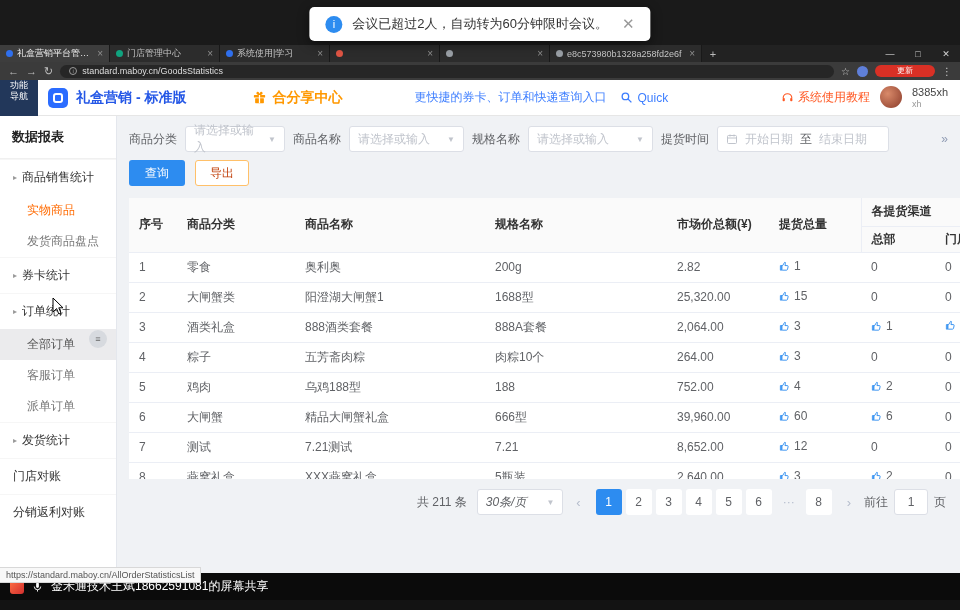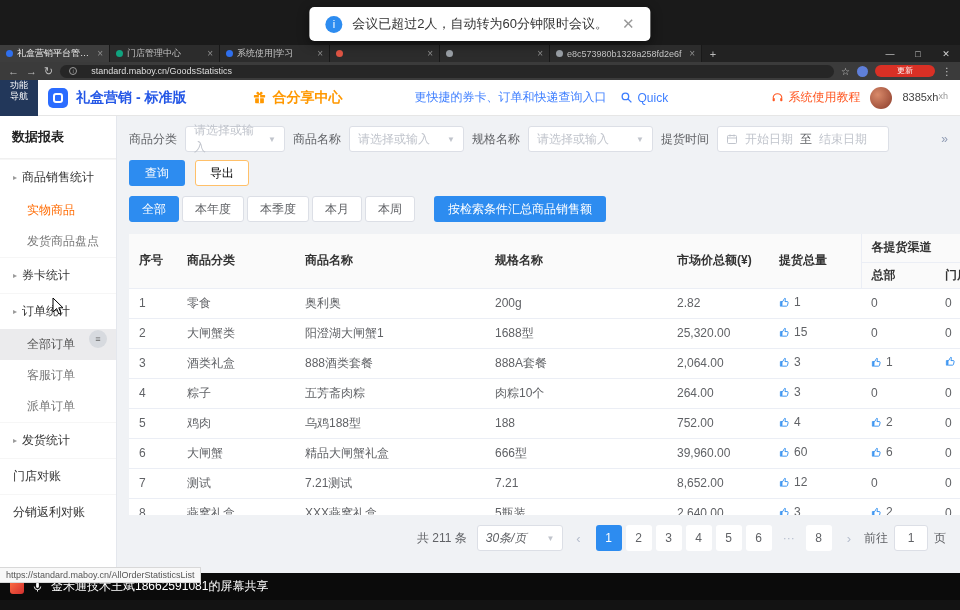--- a/index.html
+++ b/index.html
@@ -21,39 +21,39 @@
   .fav { width:7px; height:7px; border-radius:50%; flex:0 0 auto; }
   .ttl { flex:1; white-space:nowrap; overflow:hidden; text-overflow:ellipsis; }
   .tclose { color:#8f8f8f; font-size:10px; }
   .newtab { width:22px; color:#bbb; display:flex; align-items:center; justify-content:center; font-size:11px; }
   .win-controls { margin-left:auto; display:flex; }
   .wc { width:28px; display:flex; align-items:center; justify-content:center; color:#d2d2d2; font-size:9px; }
 
   
   .address-bar { position:absolute; top:62px; left:0; width:100%; height:18px; background:#3b3b3b; display:flex; align-items:center; gap:7px; padding:0 8px; }
   .nav-arrow { color:#bdbdbd; font-size:11px; line-height:1; }
-  .url-pill { flex:1; height:13px; border-radius:7px; background:#262626; color:#ddd; font-size:9px; display:flex; align-items:center; gap:14px; padding:0 9px; }
+  .url-pill { flex:1; height:13px; border-radius:7px; background:#262626; color:#ddd; font-size:9px; display:flex; align-items:center; gap:5px; padding:0 9px; }
   .info-i { width:8px; height:8px; border:1px solid #9a9a9a; border-radius:50%; font-size:6px; color:#9a9a9a; display:flex; align-items:center; justify-content:center; flex:0 0 auto; }
   .ab-icons { display:flex; align-items:center; gap:7px; color:#c9c9c9; font-size:10px; }
   .ab-avatar { width:11px; height:11px; border-radius:50%; background:#5f7fd9; }
   .update-chip { background:#d93025; color:#fff; font-size:8px; border-radius:8px; padding:2px 22px; line-height:1; }
 
   
   .app-header { position:absolute; top:80px; left:0; width:100%; height:36px; background:#fff; border-bottom:1px solid #e6e6e6; display:flex; align-items:center; z-index:2; }
   .nav-box { width:38px; height:36px; background:#22375a; color:#fff; font-size:9px; display:flex; flex-direction:column; align-items:center; justify-content:flex-start; line-height:1.25; flex:0 0 auto; }
   .logo { width:20px; height:20px; border-radius:5px; background:#2b6cff; margin-left:10px; position:relative; flex:0 0 auto; }
   .logo:after { content:""; position:absolute; inset:5px; border:2px solid #fff; border-radius:3px; }
   .brand { margin-left:8px; font-size:14px; font-weight:bold; color:#2457e6; white-space:nowrap; }
   .share-center { margin-left:66px; display:flex; align-items:center; gap:5px; color:#ff9800; font-weight:bold; font-size:14px; white-space:nowrap; }
   .quick-hint { margin-left:72px; color:#3d7eff; font-size:12px; white-space:nowrap; }
   .quick { display:flex; align-items:center; gap:4px; color:#3d7eff; margin-left:14px; font-size:12px; }
   .right-zone { margin-left:auto; display:flex; align-items:center; gap:10px; padding-right:12px; }
   .tutorial { color:#ff5722; font-size:12px; display:flex; gap:4px; align-items:center; white-space:nowrap; }
   .avatar { width:22px; height:22px; border-radius:50%; background:radial-gradient(circle at 35% 35%, #d98a6a, #8a3b2a); flex:0 0 auto; }
-  .user-col { display:flex; line-height:1.15; }
+  .user-col { display:flex; flex-direction:column; line-height:1.15; }
   .user-name { font-size:11px; color:#444; }
   .user-sub { font-size:9px; color:#999; }
 
   
   .sidebar { position:absolute; top:116px; left:0; width:117px; height:467px; background:#fff; border-right:1px solid #e4e7ed; z-index:1; }
   .sb-title { padding:12px; font-size:13px; font-weight:bold; color:#222; border-bottom:1px solid #f0f0f0; }
   .sb-group { padding:9px 10px 9px 13px; font-size:12px; color:#333; display:flex; align-items:center; gap:5px; border-top:1px solid #f6f6f6; cursor:default; }
   .sb-arrow { font-size:8px; color:#999; }
   .sb-child { padding:7px 10px 7px 27px; font-size:12px; color:#777; cursor:default; }
   .sb-child.active { color:#ff6a00; }
@@ -66,21 +66,21 @@
   .filter-row { display:flex; align-items:center; gap:8px; height:26px; }
   .f-label { color:#606266; font-size:12px; flex:0 0 auto; }
   .select { height:26px; background:#fff; border:1px solid #dcdfe6; border-radius:3px; display:flex; align-items:center; justify-content:space-between; padding:0 8px; color:#c0c4cc; font-size:12px; flex:0 0 auto; }
   .w1{width:100px}.w2{width:115px}.w3{width:125px}
   .caret { color:#c0c4cc; font-size:8px; margin-left:6px; }
   .date-range { width:172px; height:26px; background:#fff; border:1px solid #dcdfe6; border-radius:3px; display:flex; align-items:center; gap:7px; padding:0 8px; color:#c0c4cc; font-size:12px; flex:0 0 auto; }
   .dr-to { color:#606266; }
   .collapse-filters { margin-left:auto; color:#8f9bb3; font-size:12px; padding-right:12px; }
   .action-row { margin-top:8px; display:flex; gap:10px; height:26px; }
   .btn-primary { background:#2d8cf0; color:#fff; border-radius:3px; padding:0 16px; height:26px; line-height:26px; font-size:12px; }
-  .btn-export { background:#fff; color:#000000; border:1px solid #ffc069; border-radius:3px; padding:0 14px; height:26px; line-height:24px; font-size:12px; }
+  .btn-export { background:#fff; color:#c2410c; border:1px solid #ffc069; border-radius:3px; padding:0 14px; height:26px; line-height:24px; font-size:12px; }
   .period-row { margin-top:10px; display:flex; gap:3px; align-items:center; height:26px; }
   .p-tab { background:#fff; border:1px solid #dcdfe6; color:#606266; height:26px; line-height:24px; padding:0 12px; border-radius:3px; font-size:12px; }
   .p-tab.active { background:#2d8cf0; border-color:#2d8cf0; color:#fff; }
   .summary-btn { margin-left:16px; background:#2d8cf0; color:#fff; border-radius:3px; height:26px; line-height:26px; padding:0 14px; font-size:12px; }
 
   
   .table-wrap { margin-top:12px; background:#fff; height:281px; overflow:hidden; }
   table { border-collapse:collapse; width:880px; table-layout:fixed; font-size:12px; }
   th { background:#fafafa; color:#333; font-weight:600; text-align:left; padding:0 10px; border-bottom:1px solid #ebeef5; }
   .th1 { height:28px; } .th2 { height:26px; }
@@ -274,28 +274,20 @@
       <span>结束日期</span>
     </div>
     <span class="collapse-filters">»</span>
   </div>
 
   <div class="action-row">
     <div class="btn-primary">查询</div>
     <div class="btn-export">导出</div>
   </div>
 
-  <div class="period-row" id="period-row">
-    <div class="p-tab active">全部</div>
-      <div class="p-tab">本年度</div>
-      <div class="p-tab">本季度</div>
-      <div class="p-tab">本月</div>
-      <div class="p-tab">本周</div>
-      <div class="summary-btn" id="summary-btn">按检索条件汇总商品销售额</div>
-  </div>
 
   <div class="table-wrap">
     <table>
       <thead>
         <tr>
           <th class="th1" style="width:48px" rowspan="2">序号</th>
           <th class="th1" style="width:118px" rowspan="2">商品分类</th>
           <th class="th1" style="width:190px" rowspan="2">商品名称</th>
           <th class="th1" style="width:182px" rowspan="2">规格名称</th>
           <th class="th1" style="width:102px" rowspan="2">市场价总额(¥)</th>

